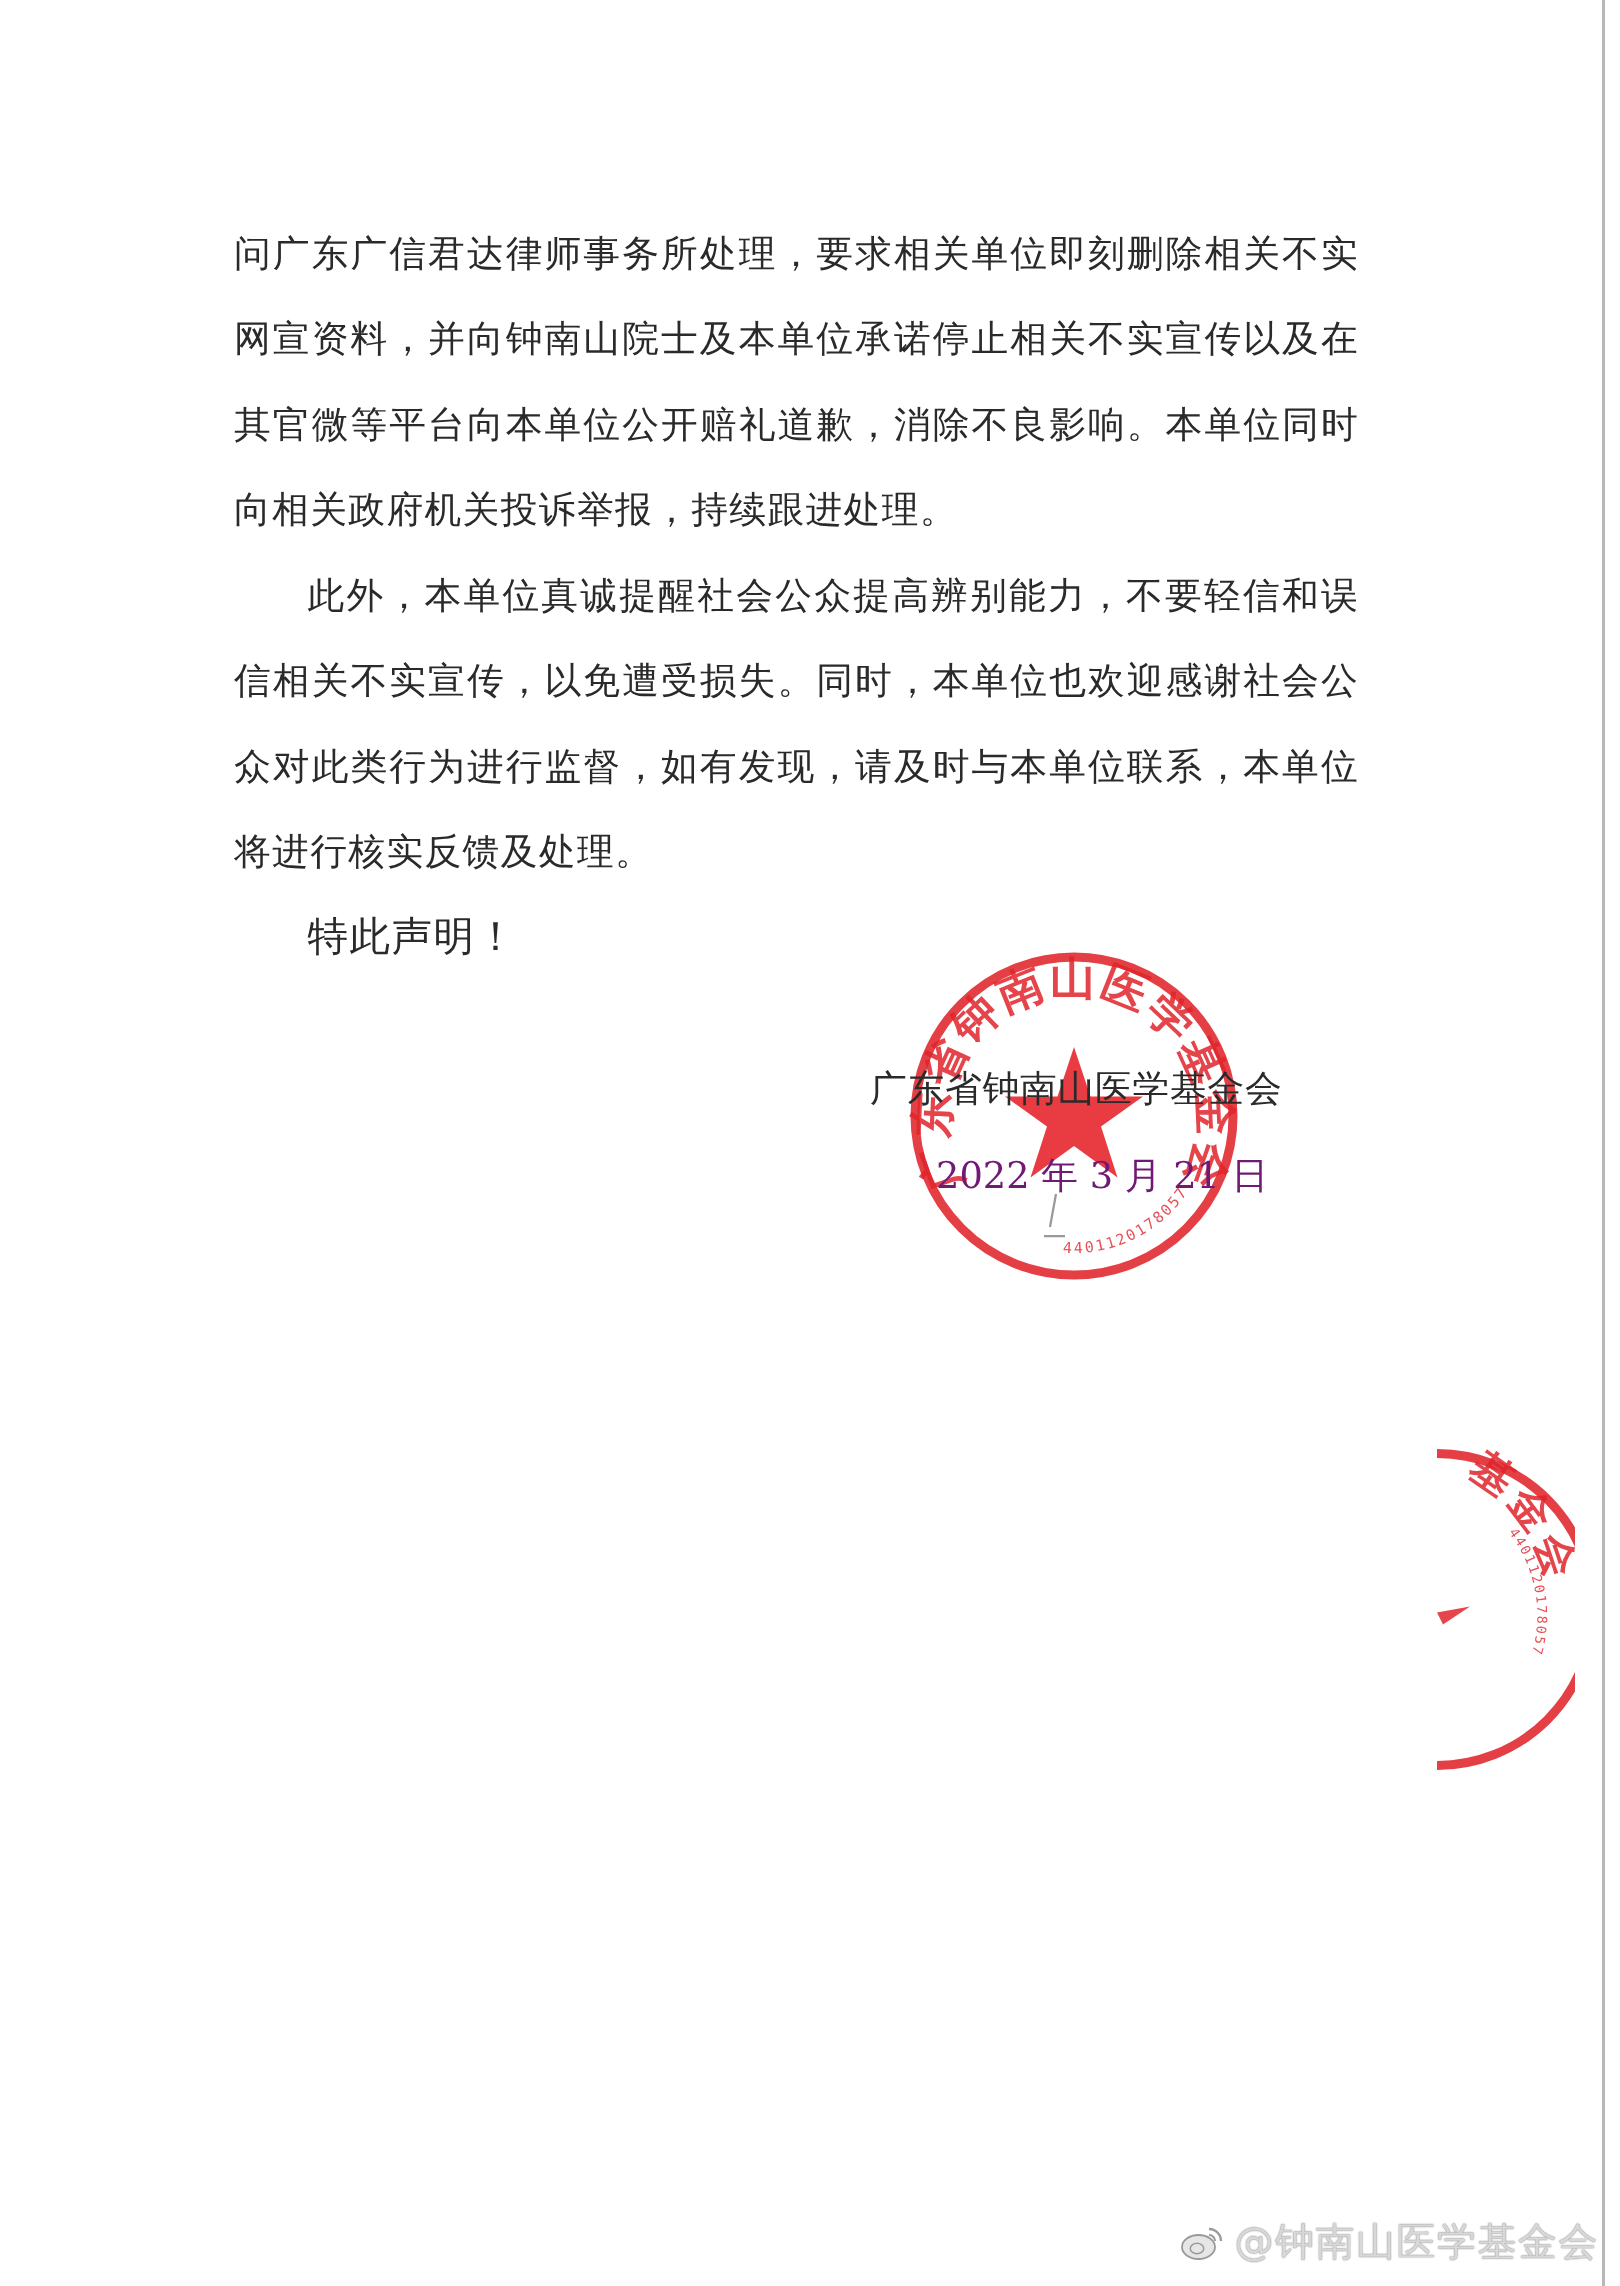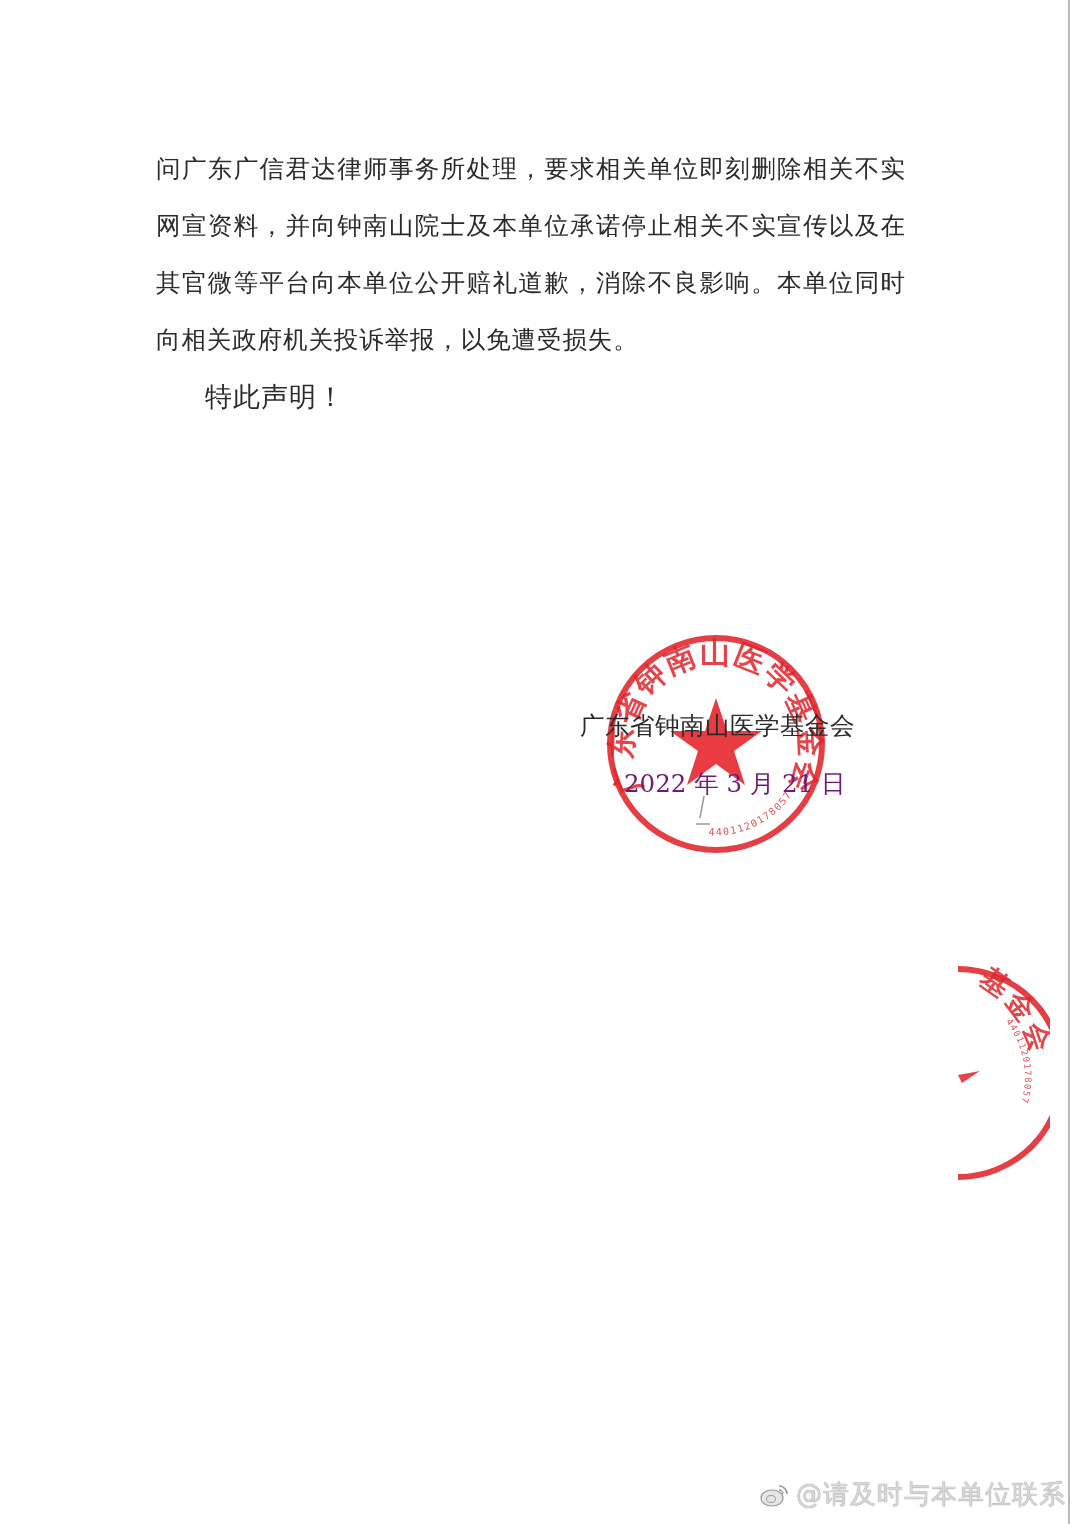--- a/index.html
+++ b/index.html
@@ -98,21 +98,22 @@
     }
   </style>
 </head>
 <body>
 
 <div class="page">
 
   <div class="page-edge"></div>
 
   <div class="body-text">
-    <p class="para">问广东广信君达律师事务所处理，要求相关单位即刻删除相关不实网宣资料，并向钟南山院士及本单位承诺停止相关不实宣传以及在其官微等平台向本单位公开赔礼道歉，消除不良影响。本单位同时向相关政府机关投诉举报，以免遭受损失。</p>
+    <p class="para">问广东广信君达律师事务所处理，要求相关单位即刻删除相关不实网宣资料，并向钟南山院士及本单位承诺停止相关不实宣传以及在其官微等平台向本单位公开赔礼道歉，消除不良影响。本单位同时向相关政府机关投诉举报，持续跟进处理。</p>
+    <p class="para indent">此外，本单位真诚提醒社会公众提高辨别能力，不要轻信和误信相关不实宣传，以免遭受损失。同时，本单位也欢迎感谢社会公众对此类行为进行监督，如有发现，请及时与本单位联系，本单位将进行核实反馈及处理。</p>
     <p class="closing">特此声明！</p>
   </div>
 
   <svg class="seal seal-main" viewBox="0 0 232 232">
     <defs>
       <path id="sealArcTop" d="M 38 150 A 84 84 0 1 1 194 150"></path>
       <path id="sealArcBottom" d="M 40 168 A 92 92 0 0 0 196 160"></path>
     </defs>
     <circle cx="116" cy="116" r="106" fill="none" stroke="#e0242b" stroke-width="6" opacity="0.88"></circle>
     <text font-family="DejaVu Sans, sans-serif" font-size="30" font-weight="bold" fill="#e0242b" opacity="0.85" letter-spacing="2">
@@ -145,16 +146,16 @@
     <path d="M 58 120 L 80 116 L 62 128 Z" fill="#e0242b" opacity="0.85"></path>
   </svg>
 
   <div class="watermark">
     <svg class="weibo-icon" viewBox="0 0 30 26">
       <ellipse cx="12" cy="16" rx="11" ry="8" fill="#e6e6e6" stroke="#9a9a9a" stroke-width="1.2"></ellipse>
       <ellipse cx="11" cy="17" rx="4.5" ry="3.5" fill="none" stroke="#9a9a9a" stroke-width="1"></ellipse>
       <path d="M 19 4 A 8 8 0 0 1 27 12" fill="none" stroke="#9a9a9a" stroke-width="1.6"></path>
       <path d="M 19 8 A 4 4 0 0 1 23 12" fill="none" stroke="#9a9a9a" stroke-width="1.4"></path>
     </svg>
-    <span>@请及时与本单位联系</span>
+    <span>@钟南山医学基金会</span>
   </div>
 
 </div>
 
 </body></html>

